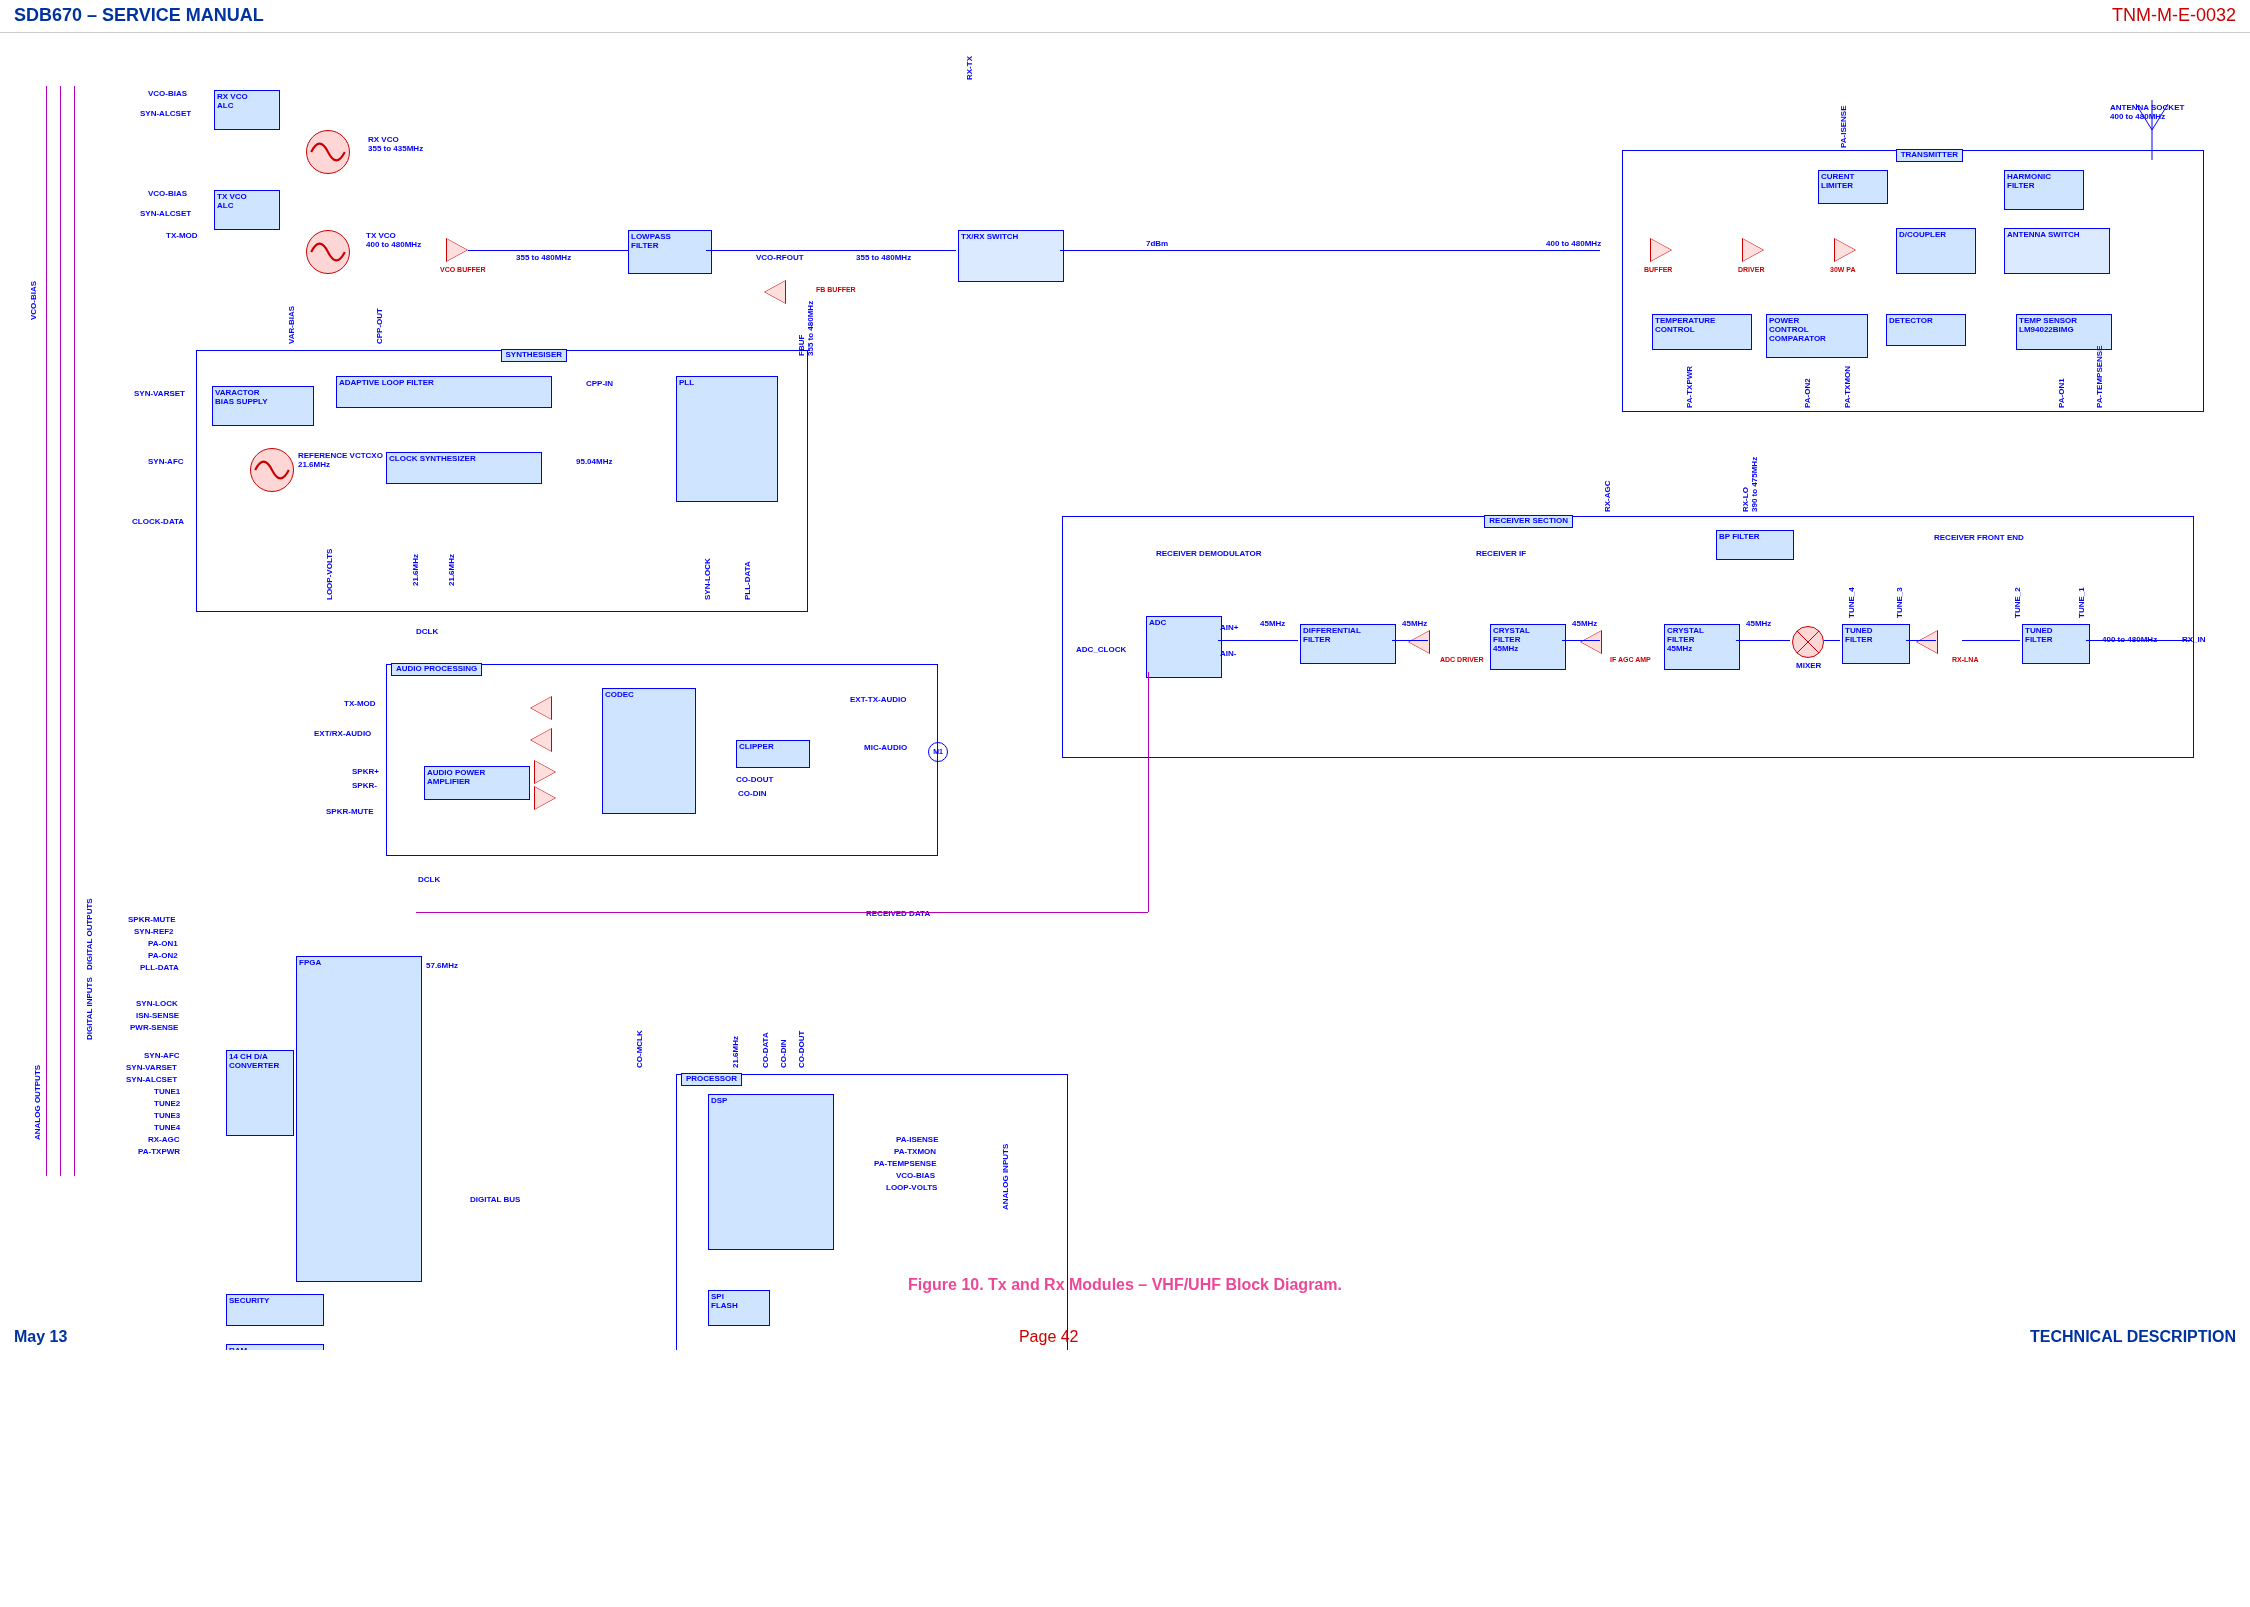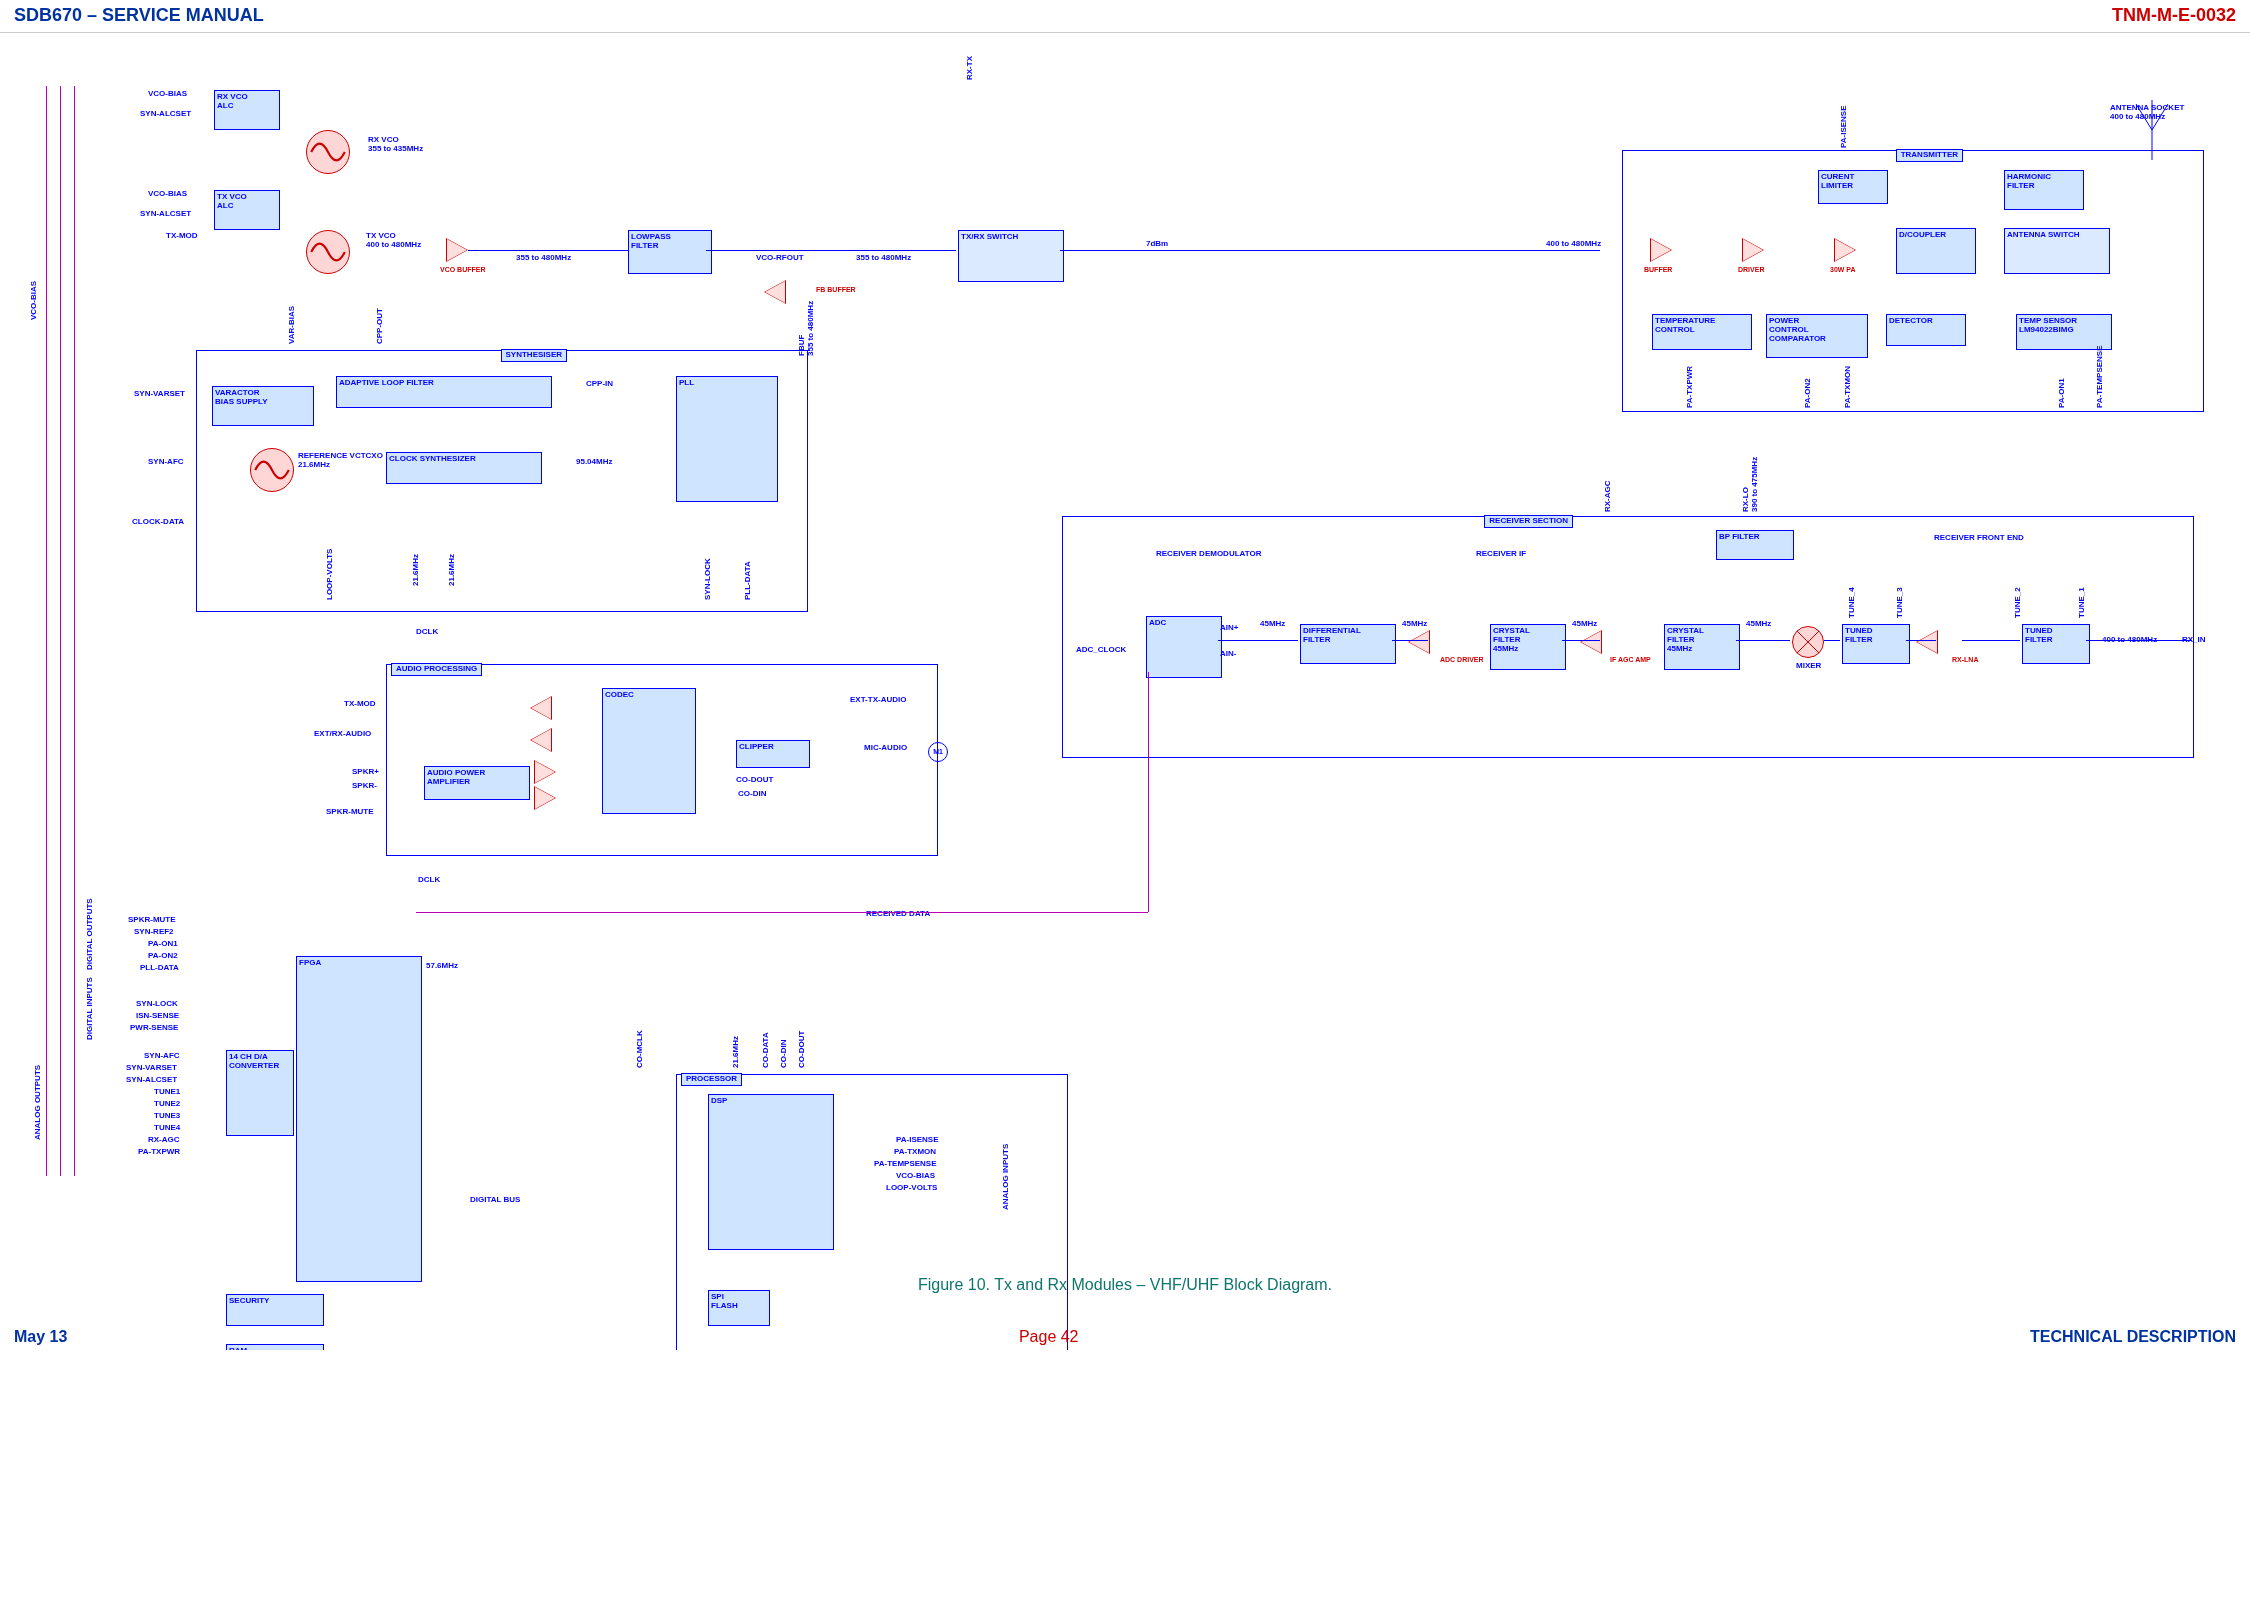--- a/index.html
+++ b/index.html
@@ -1,24 +1,24 @@
 <!DOCTYPE html>
 <html><head>
 <meta charset="utf-8">
 <style>
   body{margin:0;font-family:Arial,Helvetica,sans-serif;background:#fff;font-size:8px;line-height:1.1}
   .page{width:2250px;height:1350px;position:relative;background:#fff;overflow:hidden}
   .hdr{display:flex;justify-content:space-between;align-items:center;background:#fff;padding:6px 14px;border-bottom:1px solid #ccc}
   .hdr .l{color:#0033a0;font-weight:700;font-size:18px}
-  .hdr .r{color:#c00;font-weight:700;font-size:18px}
+  .hdr .r{color:#c00;font-weight:400;font-size:18px}
   .ftr{position:absolute;bottom:4px;left:0;right:0;display:flex;justify-content:space-between;padding:0 14px;font-size:16px}
   .ftr .l{color:#0033a0;font-weight:700}
   .ftr .c{color:#c00}
   .ftr .r{color:#0033a0;font-weight:700}
-  .caption{position:absolute;bottom:56px;left:0;right:0;text-align:center;font-weight:400;font-size:16px;color:#0f766e}
+  .caption{position:absolute;bottom:56px;left:0;right:0;text-align:center;font-weight:700;font-size:16px;color:#ec4899}
   .diagram{position:absolute;top:40px;left:16px;right:16px;bottom:100px}
 
   
   .box{position:absolute;border:1px solid #00f;background:#cfe4ff;padding:2px;font-size:8px;color:#00f;font-weight:700}
   .region{position:absolute;border:1px solid #00f}
   .region-title{position:absolute;top:-2px;left:4px;background:#cfe4ff;border:1px solid #00f;padding:1px 4px;font-size:8px;font-weight:700;color:#00f}
   .lbl{position:absolute;font-size:8px;color:#00f;font-weight:700;white-space:nowrap}
   .tri-wrap{position:absolute}
   .tri-wrap .edge{position:absolute;left:0;top:0;width:0;height:0;border-top:12px solid transparent;border-bottom:12px solid transparent;border-left:22px solid #c00}
   .tri-wrap .fill{position:absolute;left:1px;top:1px;width:0;height:0;border-top:11px solid transparent;border-bottom:11px solid transparent;border-left:20px solid #ffdede}

